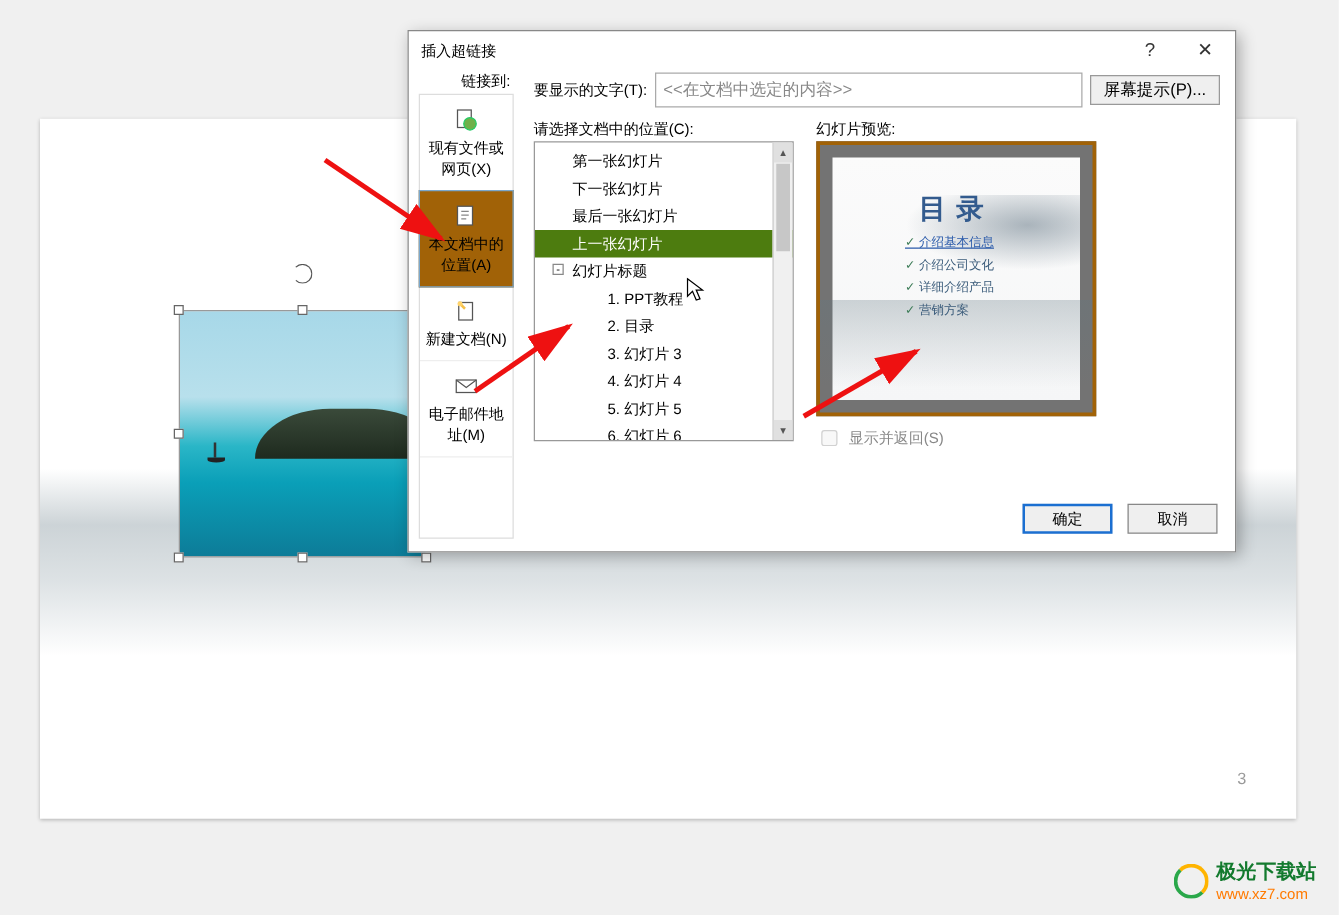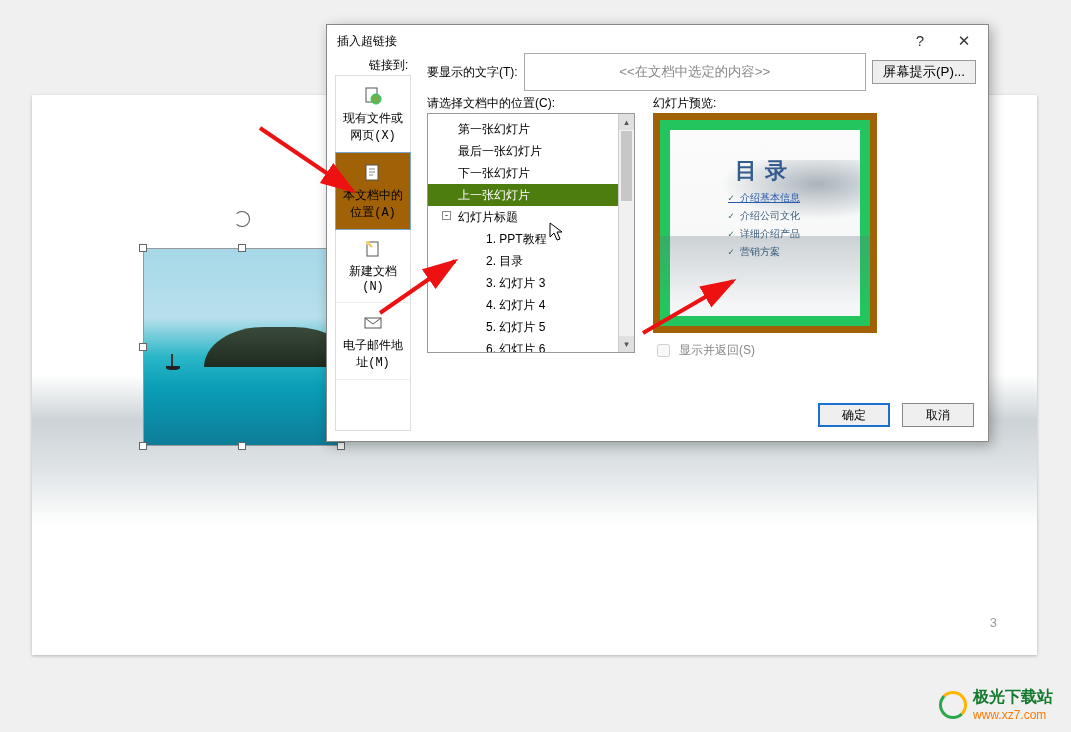--- a/index.html
+++ b/index.html
@@ -52,48 +52,48 @@
   }
   .dlg-title .right { display:flex; align-items:center; gap:16px; }
   .dlg-close,.dlg-help{ width:28px; text-align:center; font-size:15px; color:#333; cursor:pointer;}
   .dlg-body { position:absolute; left:0; top:32px; right:0; bottom:0; }
 
   .link-to-col {
     position:absolute; left:8px; top:18px; width:76px; bottom:10px;
     border:1px solid #ddd; background:#fff;
   }
   .link-to-label { position:absolute; left:22px; top:0px;margin-left:20px; }
-  .lk-item { text-align:center; padding:10px 4px 8px; cursor:pointer; border-bottom:1px solid #eee;font-family:Liberation Mono, monospace;}
+  .lk-item { text-align:center; padding:10px 4px 8px; cursor:pointer; border-bottom:1px solid #eee;}
   .lk-item.selected { background:#a16207; border:1px solid #7aa7cc; margin:-1px;}
   .lk-ico { display:block; margin:0 auto 4px; width:20px; height:20px; }
 
   .display-row { position:absolute; left:100px; top:2px; right:12px; height:26px; display:flex; align-items:center; gap:6px;}
   .display-row label{white-space:nowrap;}
-  .display-row input { flex:1; height:38px; border:1px solid #aaa; padding:0 6px; color:#888; background:#fff;text-align:center;}
+  .display-row input { flex:1; height:28px; border:1px solid #aaa; padding:0 6px; color:#888; background:#fff;}
   .screen-tip-btn { height:24px; padding:0 10px; border:1px solid #999; background:#efefef; cursor:pointer;}
 
   .loc-label { position:absolute; left:100px; top:38px; }
   .tree-box {
     position:absolute; left:100px; top:56px; width:208px; height:240px;
     border:1px solid #999; background:#fff; overflow:hidden;
   }
   .tree { padding:4px 0; font-size:12px; }
   .tree-item { padding:2px 4px 2px 30px; line-height:18px; white-space:nowrap; position:relative; cursor:default;}
   .tree-item.lvl1{padding-left:30px}
   .tree-item.lvl2{padding-left:58px}
   .tree-item.sel { background:#4d7c0f; color:#fff; }
   .tree-toggle{position:absolute;left:14px;top:5px;width:9px;height:9px;border:1px solid #888;font-size:9px;line-height:7px;text-align:center;}
   .scroll-v{position:absolute;right:0;top:0;bottom:0;width:16px;background:#f0f0f0;border-left:1px solid #ccc;}
   .scroll-btn{height:16px;background:#e0e0e0;text-align:center;font-size:9px;line-height:16px;color:#555;}
   .scroll-thumb{position:absolute;top:17px;left:2px;right:2px;height:70px;background:#c7c7c7;}
 
   .prev-label { position:absolute; left:326px; top:38px; }
   .prev-box {
     position:absolute; left:326px; top:56px; width:224px; height:220px;
-    border:7px solid #a16207; background:#22c55e; overflow:hidden;font-family:Liberation Mono, monospace;
+    border:3px solid #a16207; background:#737373; overflow:hidden;
   }
   .prev-slide { position:absolute; left:10px; top:10px; right:10px; bottom:10px; background:linear-gradient(#fbfbfb,#f5f6f7);}
   .prev-mtn{position:absolute;right:0;top:30px;width:140px;height:60px;background:radial-gradient(ellipse at 70% 40%, rgba(90,110,125,0.5), transparent 70%);}
   .prev-mtn2{position:absolute;left:-10px;bottom:10px;right:-10px;height:70px;background:linear-gradient(rgba(100,120,130,0.3),transparent);}
   .prev-title{position:absolute;left:0;right:0;top:26px;text-align:center;font-size:22px;font-weight:700;color:#335b8e;letter-spacing:8px;}
   .prev-list{position:absolute;left:58px;top:60px;font-size:10px;color:#3a5b7a;line-height:18px;}
   .prev-list div::before{content:"✓ ";color:#3a7a55;}
   .prev-list .u{text-decoration:underline;color:#2a5aaa;}
 
   .show-return { position:absolute; left:326px; top:284px; display:flex; align-items:center; gap:6px; color:#888;}
@@ -183,22 +183,22 @@
     <div class="display-row">
       <label>要显示的文字(T):</label>
       <input type="text" disabled="" value="&lt;&lt;在文档中选定的内容&gt;&gt;" style="">
       <button class="screen-tip-btn">屏幕提示(P)...</button>
     </div>
 
     <div class="loc-label">请选择文档中的位置(C):</div>
     <div class="tree-box">
       <div class="tree">
         <div class="tree-item lvl1">第一张幻灯片</div>
+        <div class="tree-item lvl1">下一张幻灯片</div>
         <div class="tree-item lvl1">最后一张幻灯片</div>
-        <div class="tree-item lvl1">下一张幻灯片</div>
         <div class="tree-item lvl1 sel">上一张幻灯片</div>
         <div class="tree-item lvl1">
           <span class="tree-toggle">-</span>
           <span>幻灯片标题</span>
         </div>
         <div class="tree-item lvl2">1. PPT教程</div>
         <div class="tree-item lvl2">2. 目录</div>
         <div class="tree-item lvl2">3. 幻灯片 3</div>
         <div class="tree-item lvl2">4. 幻灯片 4</div>
         <div class="tree-item lvl2">5. 幻灯片 5</div>

